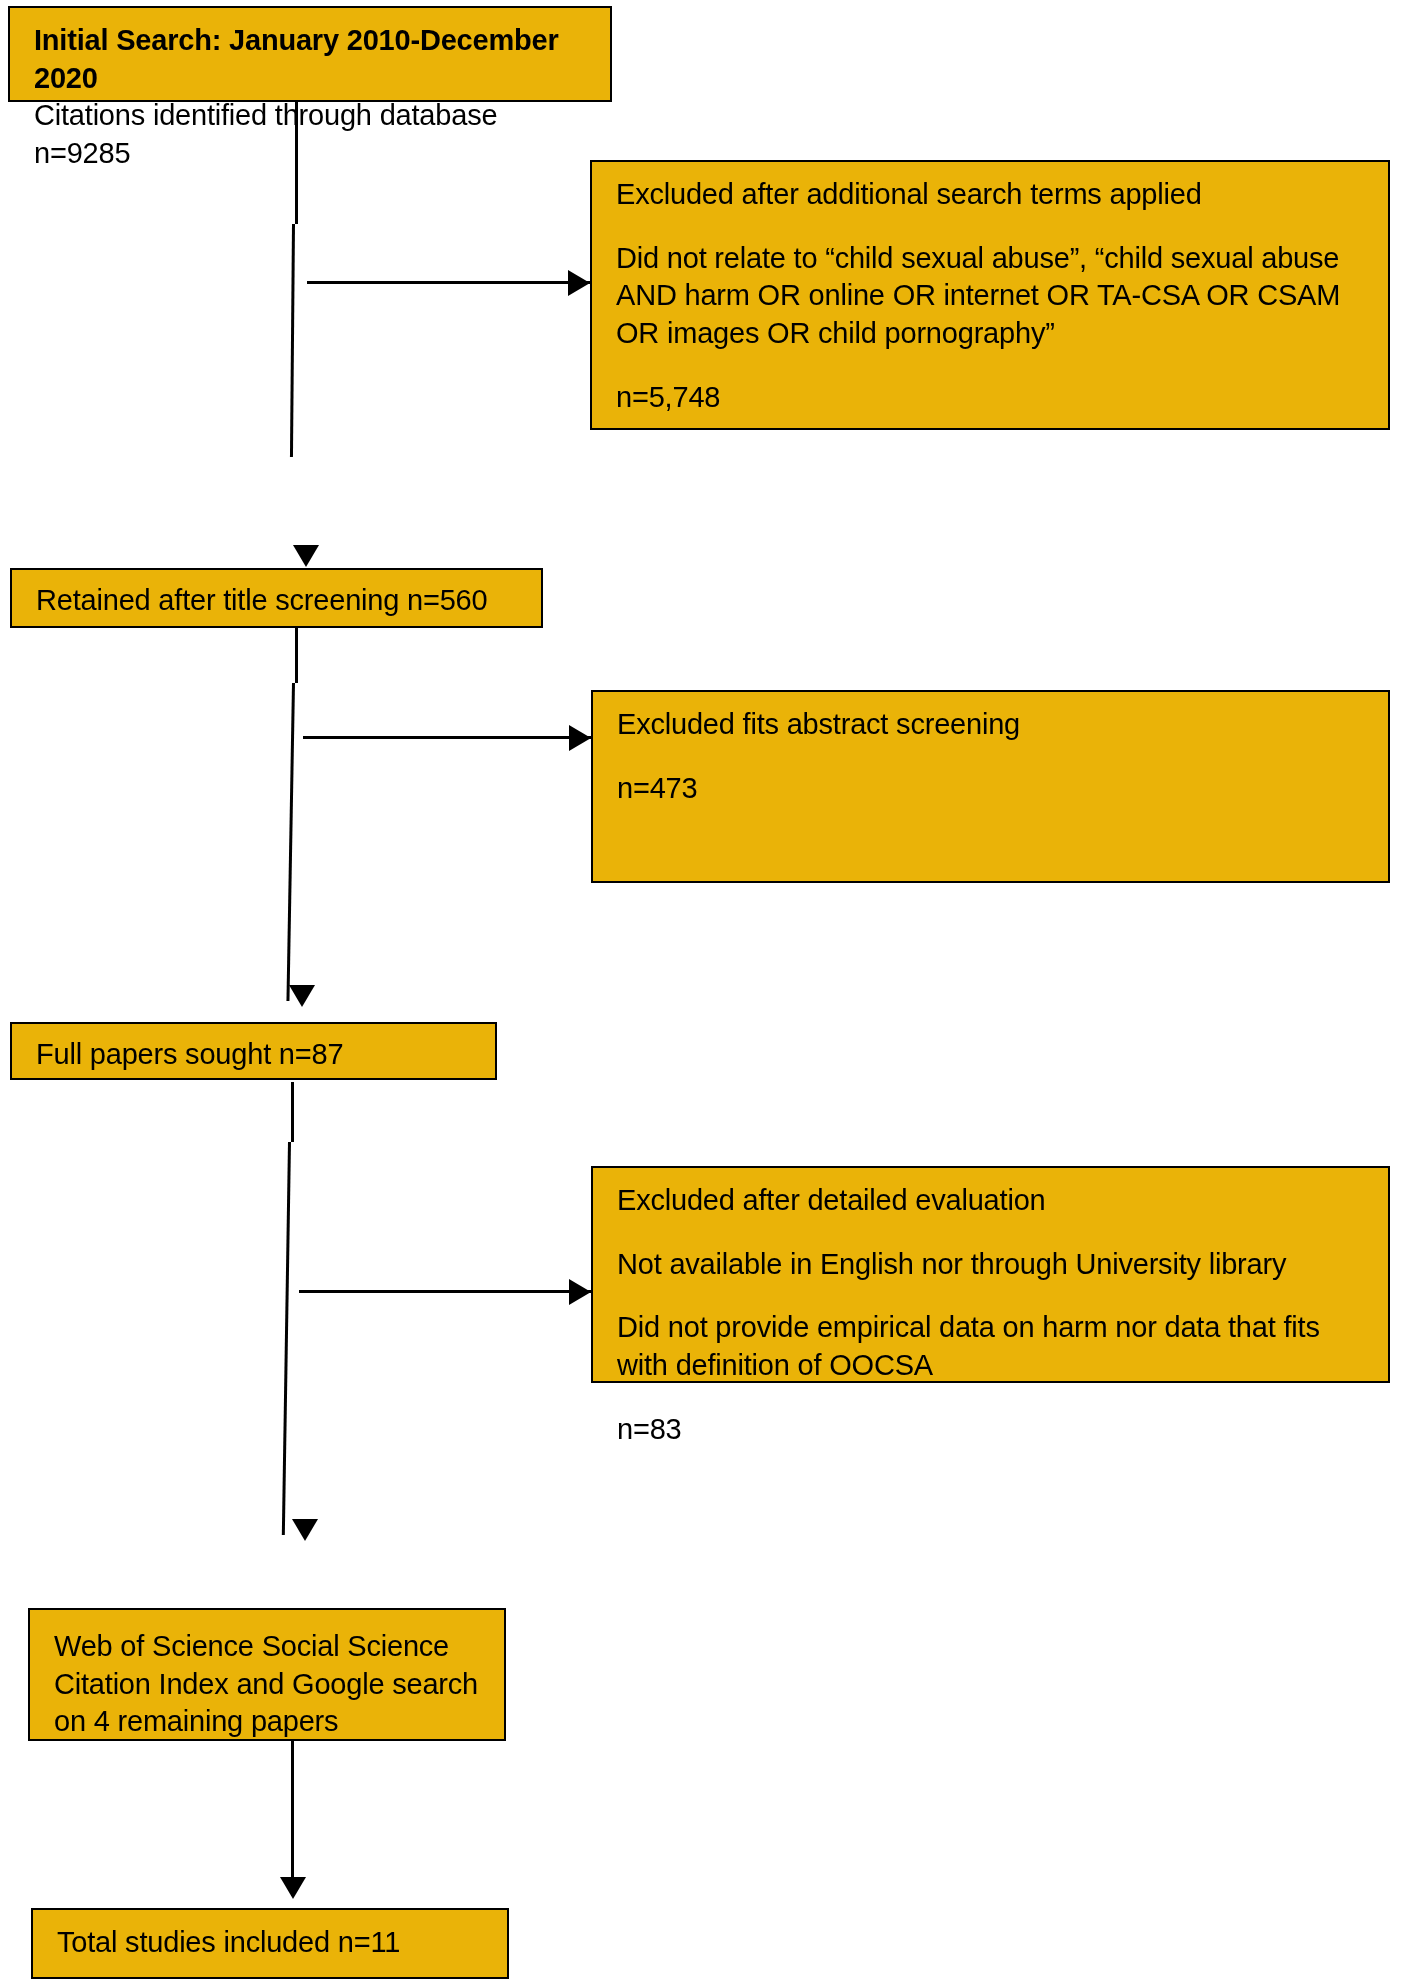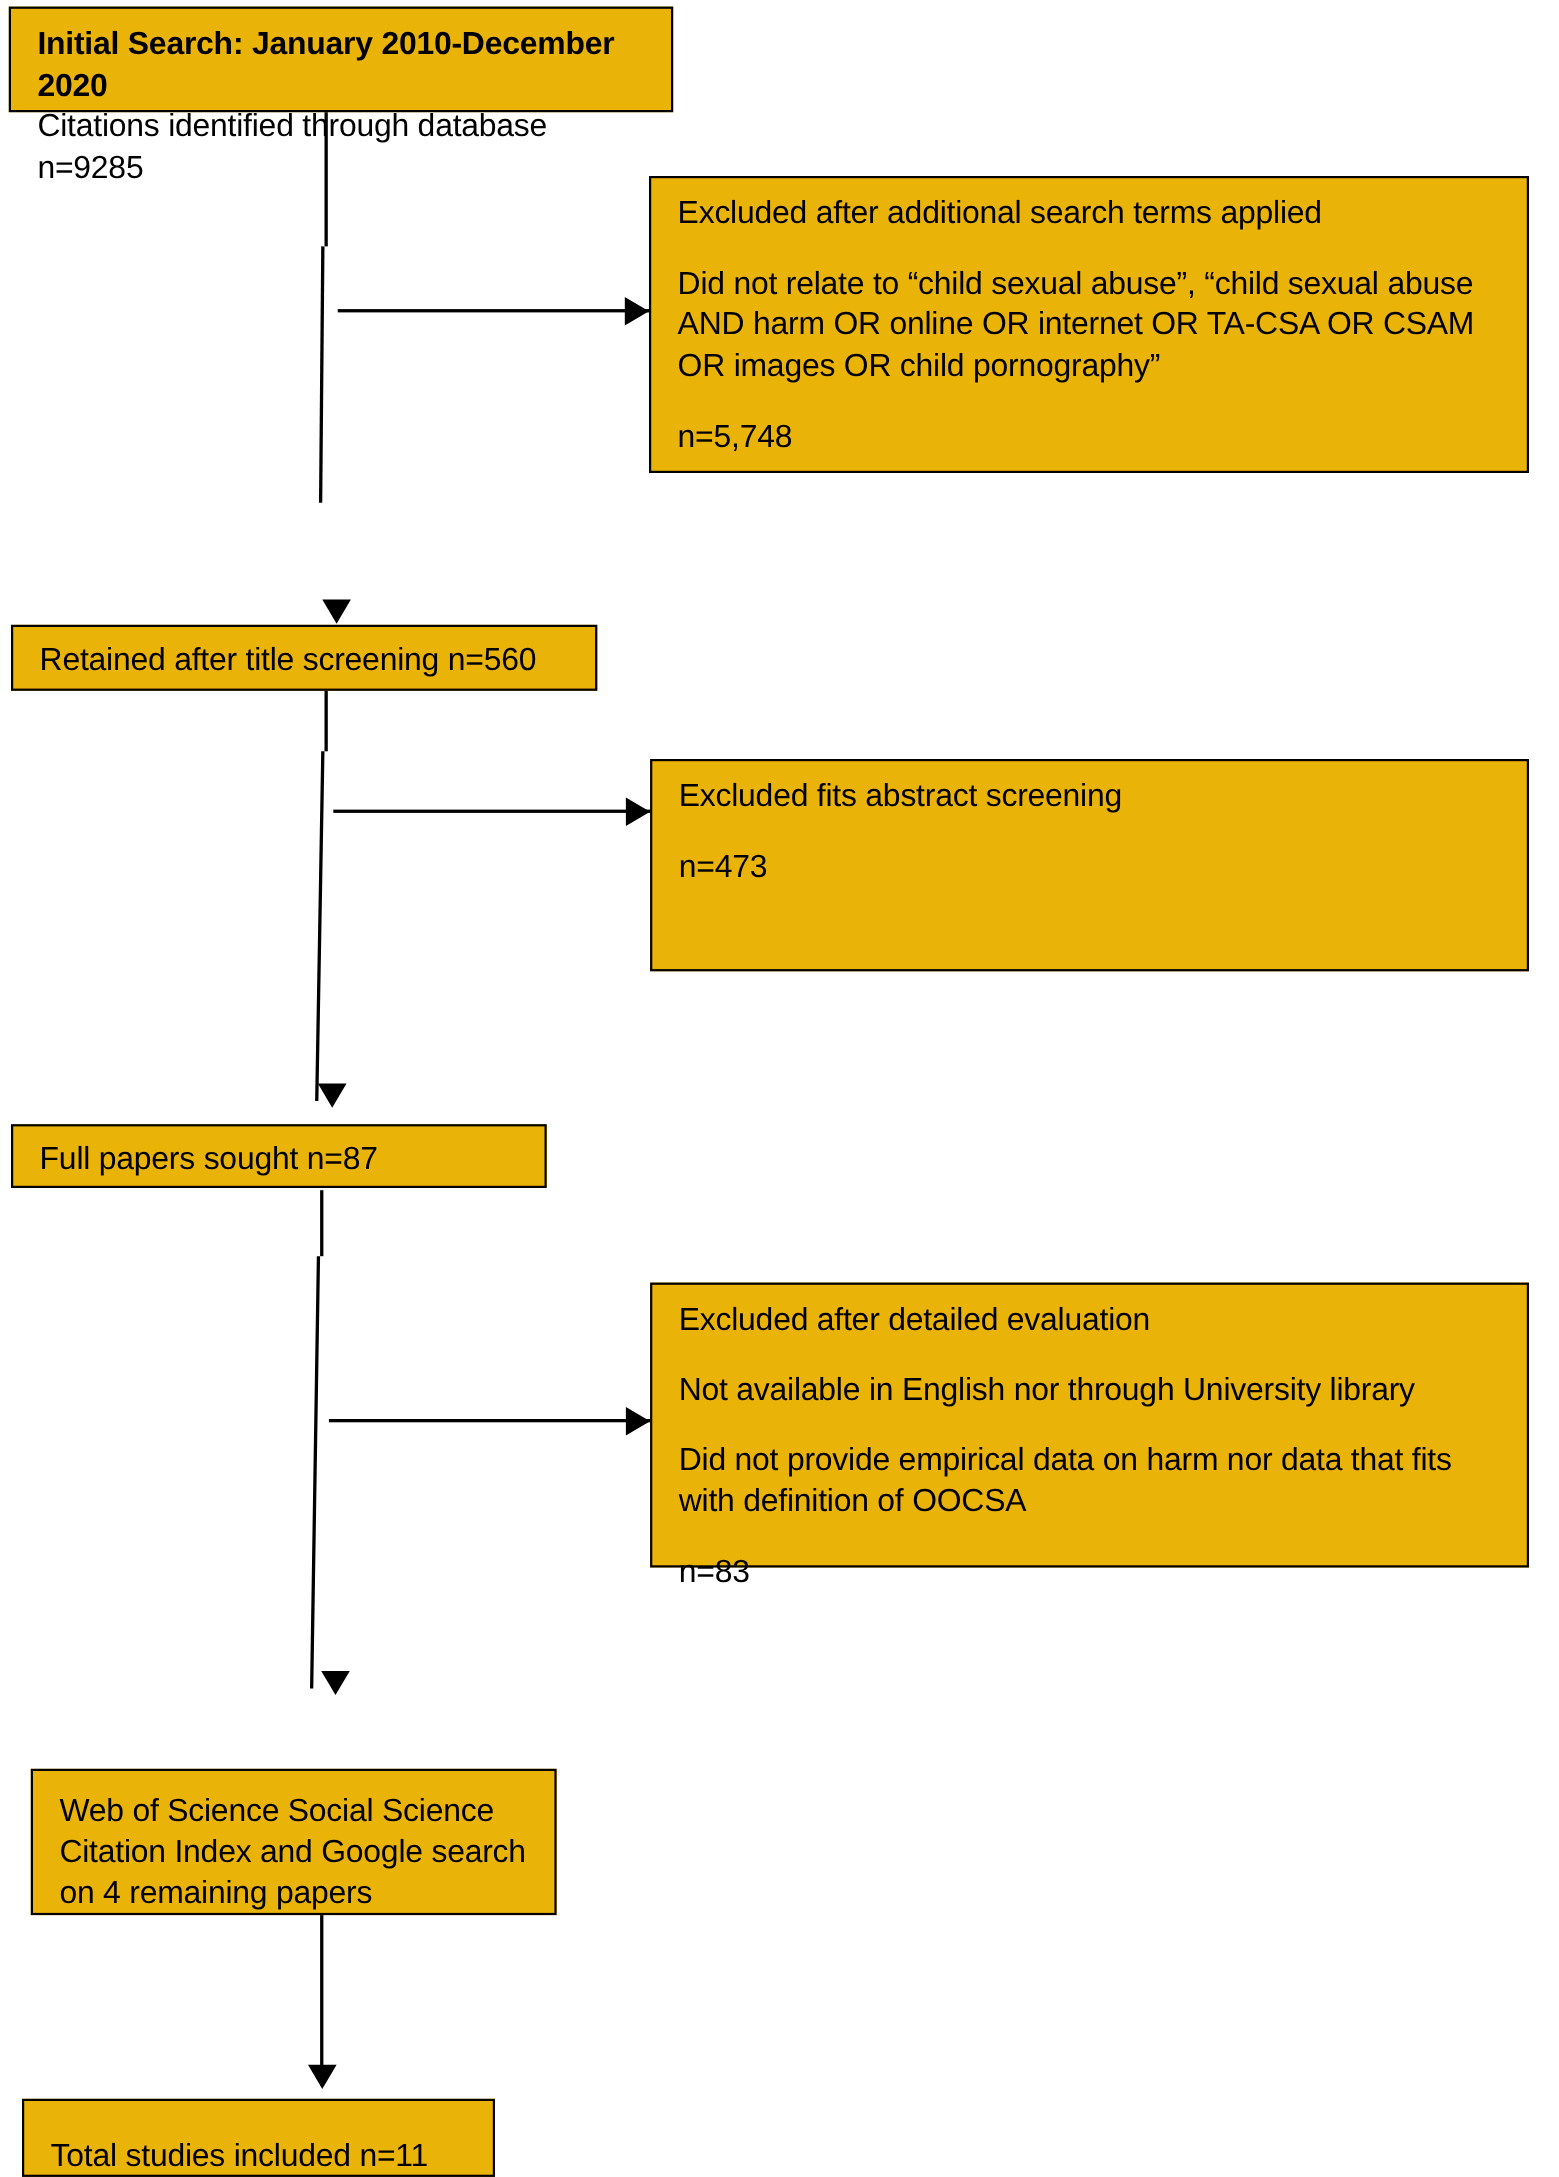--- a/index.html
+++ b/index.html
@@ -117,31 +117,31 @@
     <p>Full papers sought n=87</p>
   </div>
 
   <div class="vline" style="left:291px; top:1082px; height:60px;"></div>
   <div class="slant" style="left:291px; top:1142px; width:393.05px; transform: rotate(90.9deg);"></div>
   <div class="arrow-down" style="left:292px; top:1519px;"></div>
 
   <div class="hline" style="left:299px; top:1290px; width:292px;"></div>
   <div class="arrow-right" style="left:569px; top:1279px;"></div>
 
-  <div class="box" style="left:591px; top:1166px; width:799px; height:259px;">
+  <div class="box" style="left:591px; top:1166px; width:799px; height:217px;">
     <p>Excluded after detailed evaluation</p>
     <p class="gap">Not available in English nor through University library</p>
     <p class="gap">Did not provide empirical data on harm nor data that fits with definition of OOCSA</p>
     <p class="gap">n=83</p>
   </div>
 
   <div class="box" style="left:28px; top:1608px; width:478px; height:133px; padding-top:18px;">
     <p>Web of Science Social Science Citation Index and Google search on 4 remaining papers</p>
   </div>
 
   <div class="vline" style="left:291px; top:1741px; height:155px;"></div>
   <div class="arrow-down" style="left:280px; top:1877px;"></div>
 
-  <div class="box" style="left:20px; top:1908px; width:430px; height:71px; padding-top:32px;">
+  <div class="box" style="left:31px; top:1908px; width:478px; height:71px; padding-top:14px;">
     <p>Total studies included n=11</p>
   </div>
 
 </div>
 
 </body></html>

